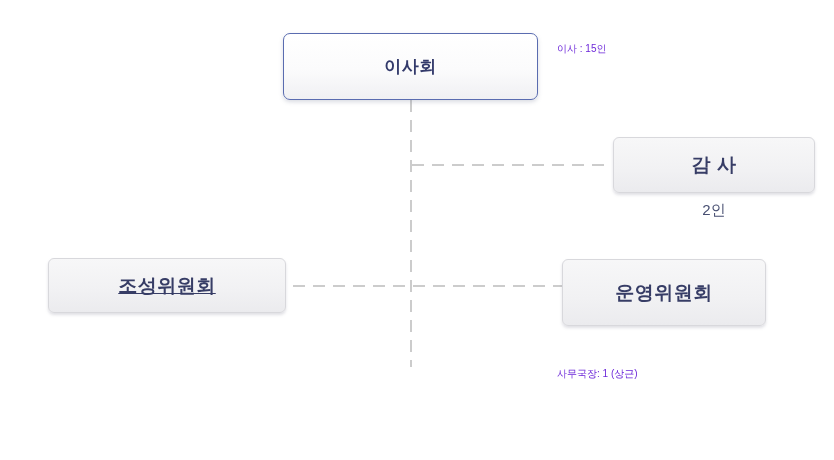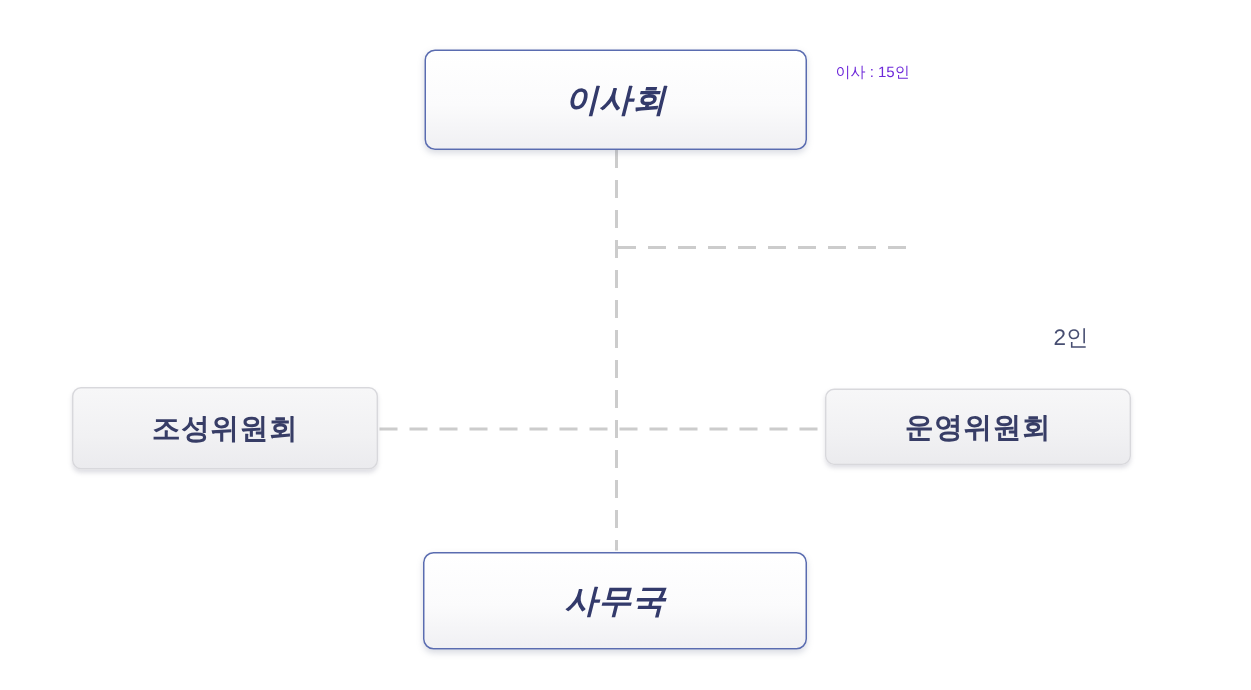--- a/index.html
+++ b/index.html
@@ -28,52 +28,51 @@
     box-sizing: border-box;
     font-weight: bold;
     letter-spacing: 0.5px;
   }
   .node.primary {
     border: 1px solid #5a6cb0;
     border-radius: 7px;
     background: linear-gradient(180deg, #ffffff 0%, #fbfbfc 55%, #f0f0f3 100%);
     box-shadow: 0 2px 4px rgba(120,125,150,0.28);
     color: #333a6b;
-    font-size: 22px;
-    font-style: italic;
+    font-size: 17px;
   }
   .node.gray {
     border: 1px solid #d8d8dc;
     border-radius: 6px;
     background: linear-gradient(180deg, #f7f7f8 0%, #f1f1f3 60%, #ebebee 100%);
     box-shadow: 0 2px 3px rgba(130,132,150,0.25);
     color: #373d66;
     font-size: 19px;
   }
   .node-board   { left: 283px; top: 33px;  width: 255px; height: 67px; }
   .node-auditor { left: 613px; top: 137px; width: 202px; height: 56px; }
-  .node-josung  { left: 48px;  top: 258px; width: 204px; height: 55px; }
-  .node-unyeong { left: 550px; top: 259px; width: 204px; height: 51px; text-align: center; }
+  .node-josung  { left: 48px;  top: 258px; width: 238px; height: 55px; text-decoration: underline; }
+  .node-unyeong { left: 562px; top: 259px; width: 204px; height: 67px; text-align: center; }
   .node-office  { left: 282px; top: 368px; width: 256px; height: 65px; }
 
   .side-notes {
     position: absolute;
     color: #6d28d9;
     font-size: 10px;
     line-height: 25px;
     white-space: nowrap;
     text-align: center;
   }
   .board-notes  { left: 557px; top: 36px; }
   .office-notes { left: 557px; top: 362px; line-height: 24px; }
 
   .below-note {
     position: absolute;
     left: 613px;
-    top: 216px;
+    top: 201px;
     width: 202px;
     text-align: center;
     color: #474e71;
     font-size: 15px;
   }
 </style>
 </head>
 <body>
 
 <div class="stage">
@@ -85,31 +84,32 @@
   </svg>
 
   <div class="node primary node-board">
     <span>이사회</span>
   </div>
 
   <div class="side-notes board-notes">
     <div>이사 : 15인</div>
   </div>
 
+  <div class="node gray node-auditor">
+    <span>감 사</span>
+  </div>
 
   <div class="below-note">2인</div>
 
   <div class="node gray node-josung">
     <span>조성위원회</span>
   </div>
 
   <div class="node gray node-unyeong">
     <span>운영위원회</span>
   </div>
 
-  <div class="node primary node-office">
-    <span>사무국</span>
-  </div>
 
   <div class="side-notes office-notes">
+    <div>사무국장: 1 (상근)</div>
   </div>
 
 </div>
 
 </body></html>

